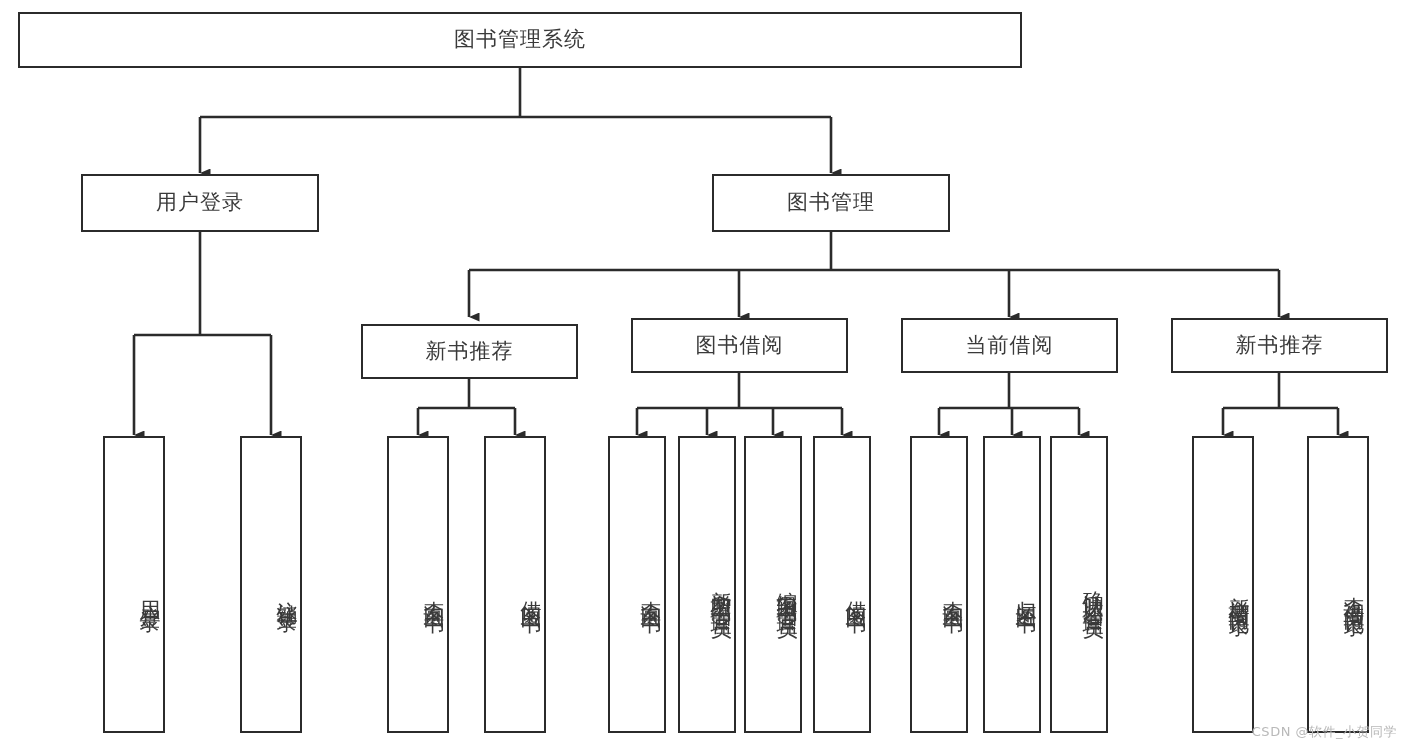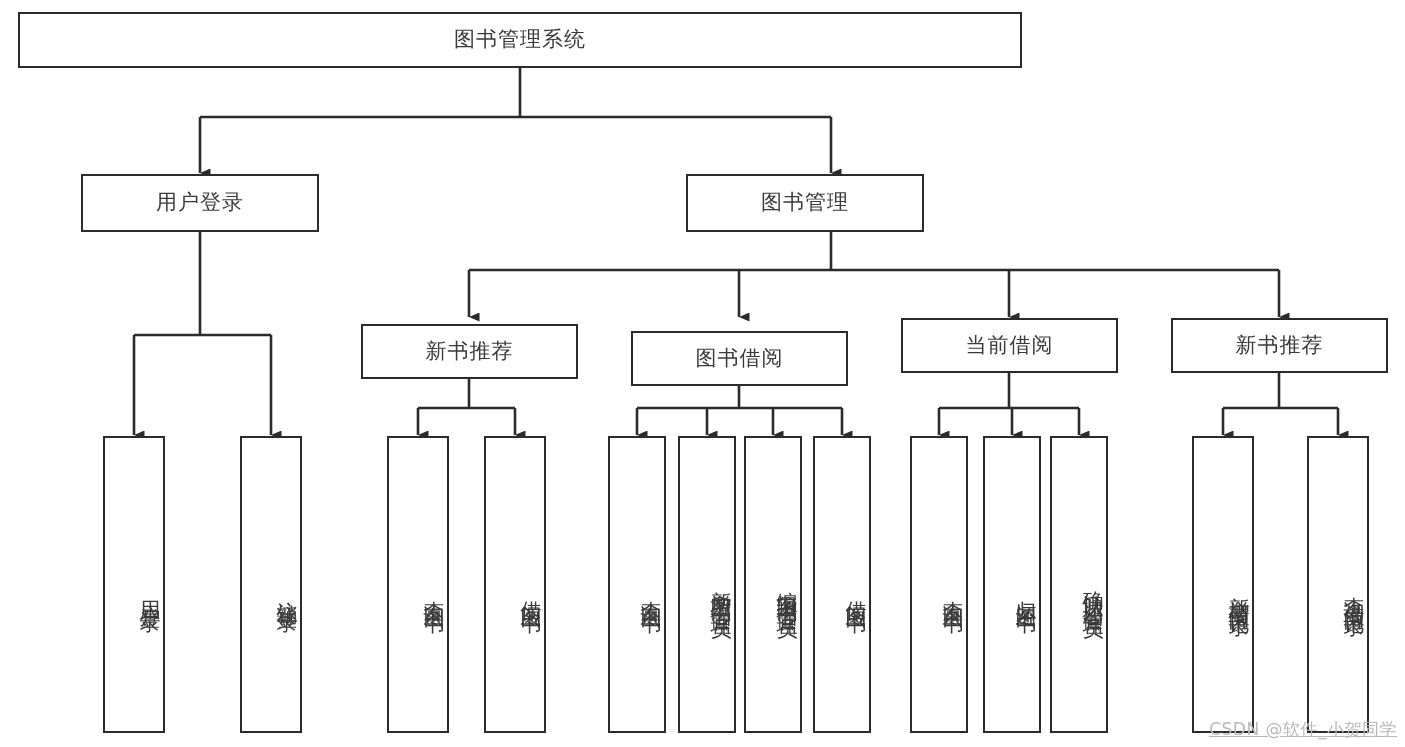--- a/index.html
+++ b/index.html
@@ -59,26 +59,25 @@
     display: block;
   }
   .node-label {
     display: block;
     white-space: pre;
   }
   #watermark {
     position: absolute;
     right: 8px;
     bottom: 6px;
-    font-size: 17px;
+    font-size: 13px;
     color: #b9b9b9;
     letter-spacing: 0.5px;
     z-index: 5;
     white-space: nowrap;
-    text-decoration: underline;
   }
 </style>
 </head>
 <body>
 
 <div id="diagram-root">
 
   <svg id="edge-layer" viewBox="0 0 1405 747">
     <defs>
       <marker id="arrowhead" markerWidth="9" markerHeight="11" refX="4.5" refY="10.5" orient="auto" markerUnits="userSpaceOnUse">
@@ -122,27 +121,27 @@
       </g>
   </svg>
 
   <div id="nodes-layer">
       <div class="node horiz" style="left: 18px; top: 12px; width: 1004px; height: 56px;">
         <span class="node-label">图书管理系统</span>
       </div>
       <div class="node horiz" style="left: 81px; top: 174px; width: 238px; height: 58px;">
         <span class="node-label">用户登录</span>
       </div>
-      <div class="node horiz" style="left: 686px; top: 174px; width: 238px; height: 58px;">
+      <div class="node horiz" style="left: 712px; top: 174px; width: 238px; height: 58px;">
         <span class="node-label">图书管理</span>
       </div>
       <div class="node horiz" style="left: 361px; top: 324px; width: 217px; height: 55px;">
         <span class="node-label">新书推荐</span>
       </div>
-      <div class="node horiz" style="left: 631px; top: 331px; width: 217px; height: 55px; align-items: center;">
+      <div class="node horiz" style="left: 631px; top: 318px; width: 217px; height: 55px; align-items: center;">
         <span class="node-label">图书借阅</span>
       </div>
       <div class="node horiz" style="left: 901px; top: 318px; width: 217px; height: 55px;">
         <span class="node-label">当前借阅</span>
       </div>
       <div class="node horiz" style="left: 1171px; top: 318px; width: 217px; height: 55px;">
         <span class="node-label">新书推荐</span>
       </div>
       <div class="node vert" style="left: 103px; top: 436px; width: 62px; height: 297px;">
         <span class="node-label">用户登录</span>

